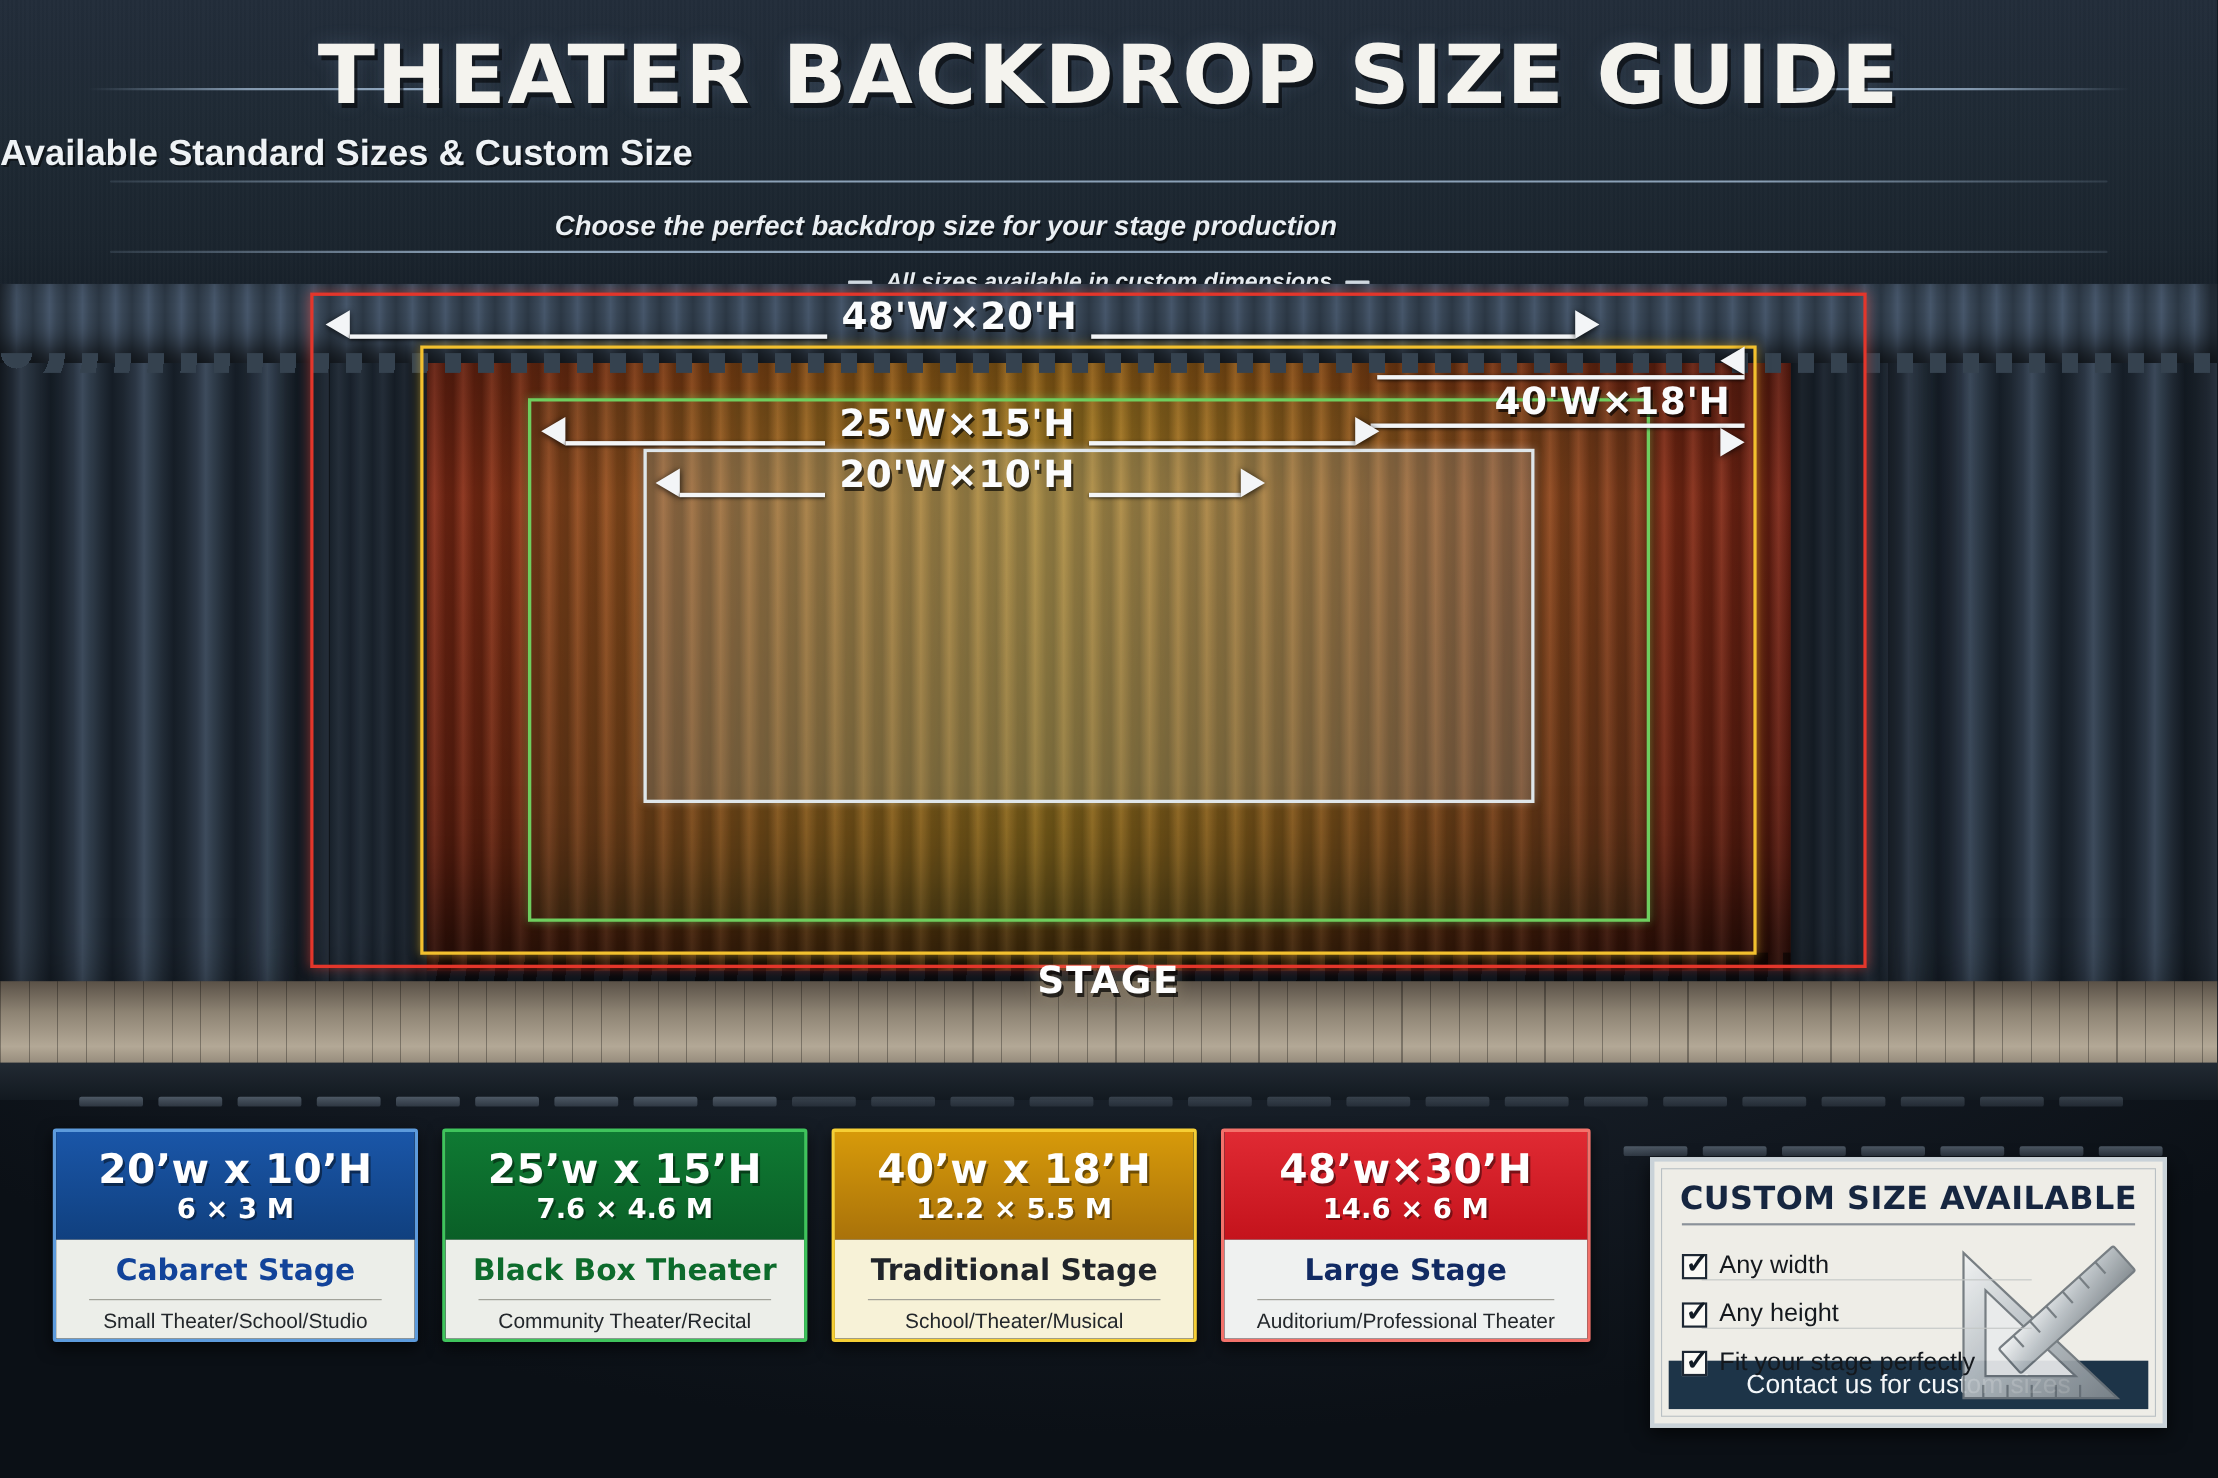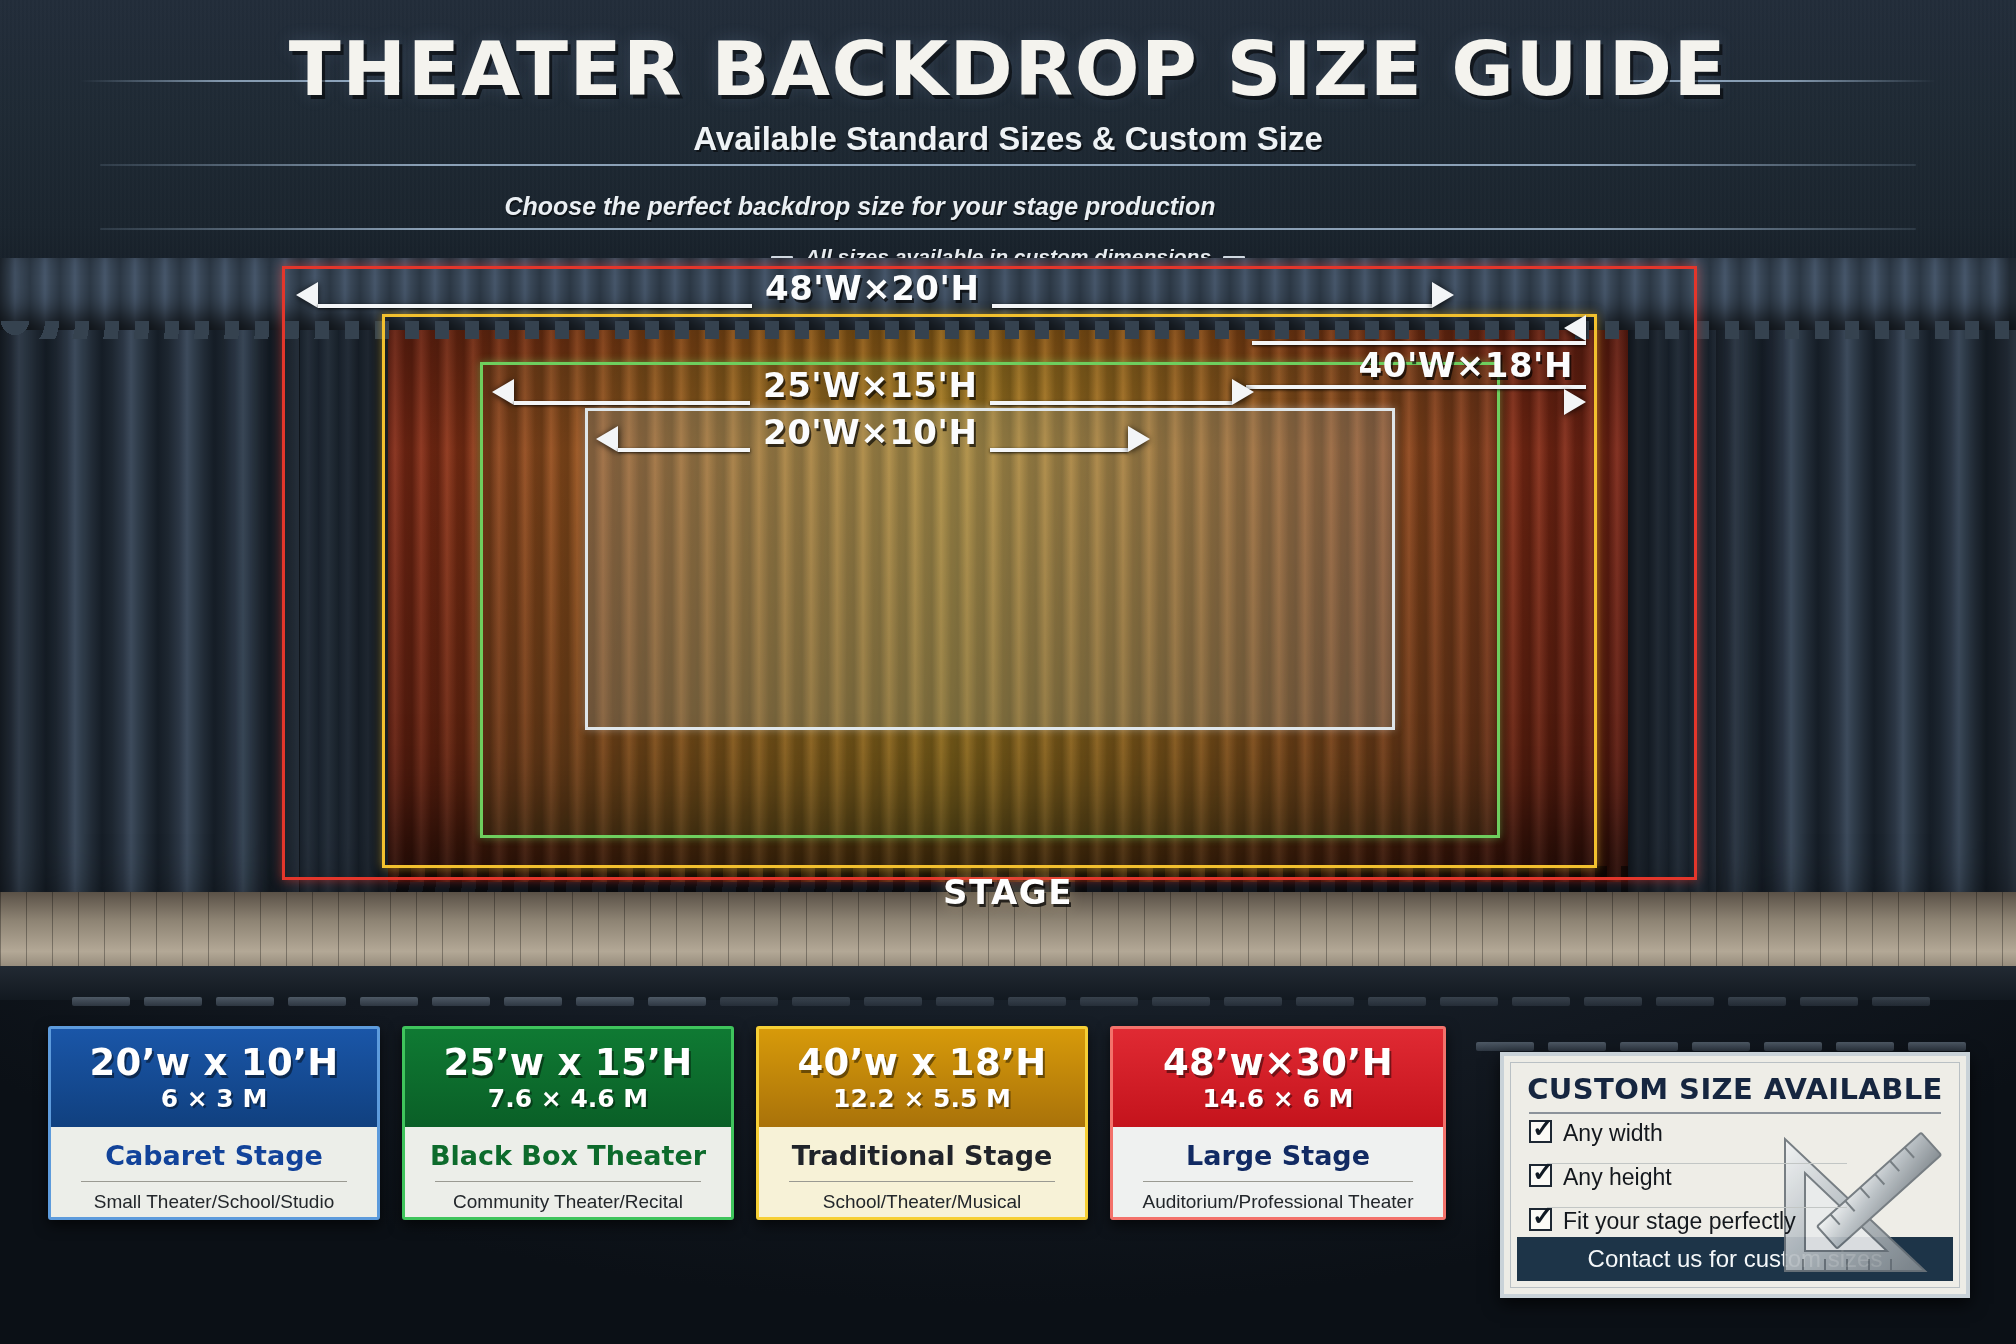--- a/index.html
+++ b/index.html
@@ -32,21 +32,21 @@
   }
   .title {
     position:absolute; top:26px; left:0; width:2016px; text-align:center;
     font-size:74px; font-weight:bold; letter-spacing:1.5px;
     color:#f4f3ee;
     font-family:"DejaVu Sans", sans-serif;
     text-shadow: 3px 4px 0 rgba(0,0,0,.55), 0 0 18px rgba(150,180,220,.18);
     transform:scaleX(1.03);
   }
   .subtitle {
-    position:absolute; top:120px; left:0; width:2016px; text-align:center;
+    position:absolute; top:120px; left:0; width:2016px; 
     font-size:33px; font-weight:bold; color:#eef2f5;
     text-shadow:2px 2px 0 rgba(0,0,0,.5);
   }
   .tagline {
     position:absolute; top:192px; left:0; width:1720px; text-align:center;
     font-size:25px; font-style:italic; font-weight:bold; color:#eaeff3;
     text-shadow:1px 2px 0 rgba(0,0,0,.5);
   }
   .micro {
     position:absolute; top:245px; left:0; width:2016px; text-align:center;
@@ -219,21 +219,21 @@
   .custombox{
     position:absolute; left:1500px; top:1052px; width:470px; height:246px;
     border:4px solid #c9d2d8; background:#edece6;
     box-shadow:0 6px 16px rgba(0,0,0,.7);
   }
   .cb-inner{ position:absolute; inset:6px; border:1px solid #b9c0c4; background:#eeede7; overflow:hidden; }
   .cb-title{ text-align:center; font-size:29px; font-weight:bold; color:#162640;
              padding:9px 0 6px; letter-spacing:.4px; font-family:"DejaVu Sans", sans-serif; }
   .cb-titleline{ height:2px; background:#8b929a; margin:0 18px 6px; }
   .cb-list{ padding:0 0 0 18px; position:relative; z-index:2; }
-  .cb-item{ display:flex; align-items:flex-start; gap:11px; height:43px; }
+  .cb-item{ display:flex; align-items:flex-end; gap:11px; height:43px; }
   .chk{ width:23px; height:23px; border:2px solid #1d2733; position:relative; flex:0 0 auto; background:#fbfaf6; }
   .chk::after{ content:"✓"; position:absolute; left:1px; top:-9px; font-size:26px; font-weight:bold; color:#111a24; }
   .cb-itxt{ font-size:23px; color:#14181d; }
   .cb-hr{ height:1px; background:#c2c6c5; margin:0 40px 0 18px; width:300px; }
   .ruler{ position:absolute; right:6px; bottom:6px; width:178px; height:160px; opacity:.92; z-index:1; }
   .cb-footer{
     position:absolute; left:6px; right:6px; bottom:6px; height:44px;
     background:#1d3448; color:#f4f7f9; font-size:24px;
     display:flex; align-items:center; justify-content:center;
   }

